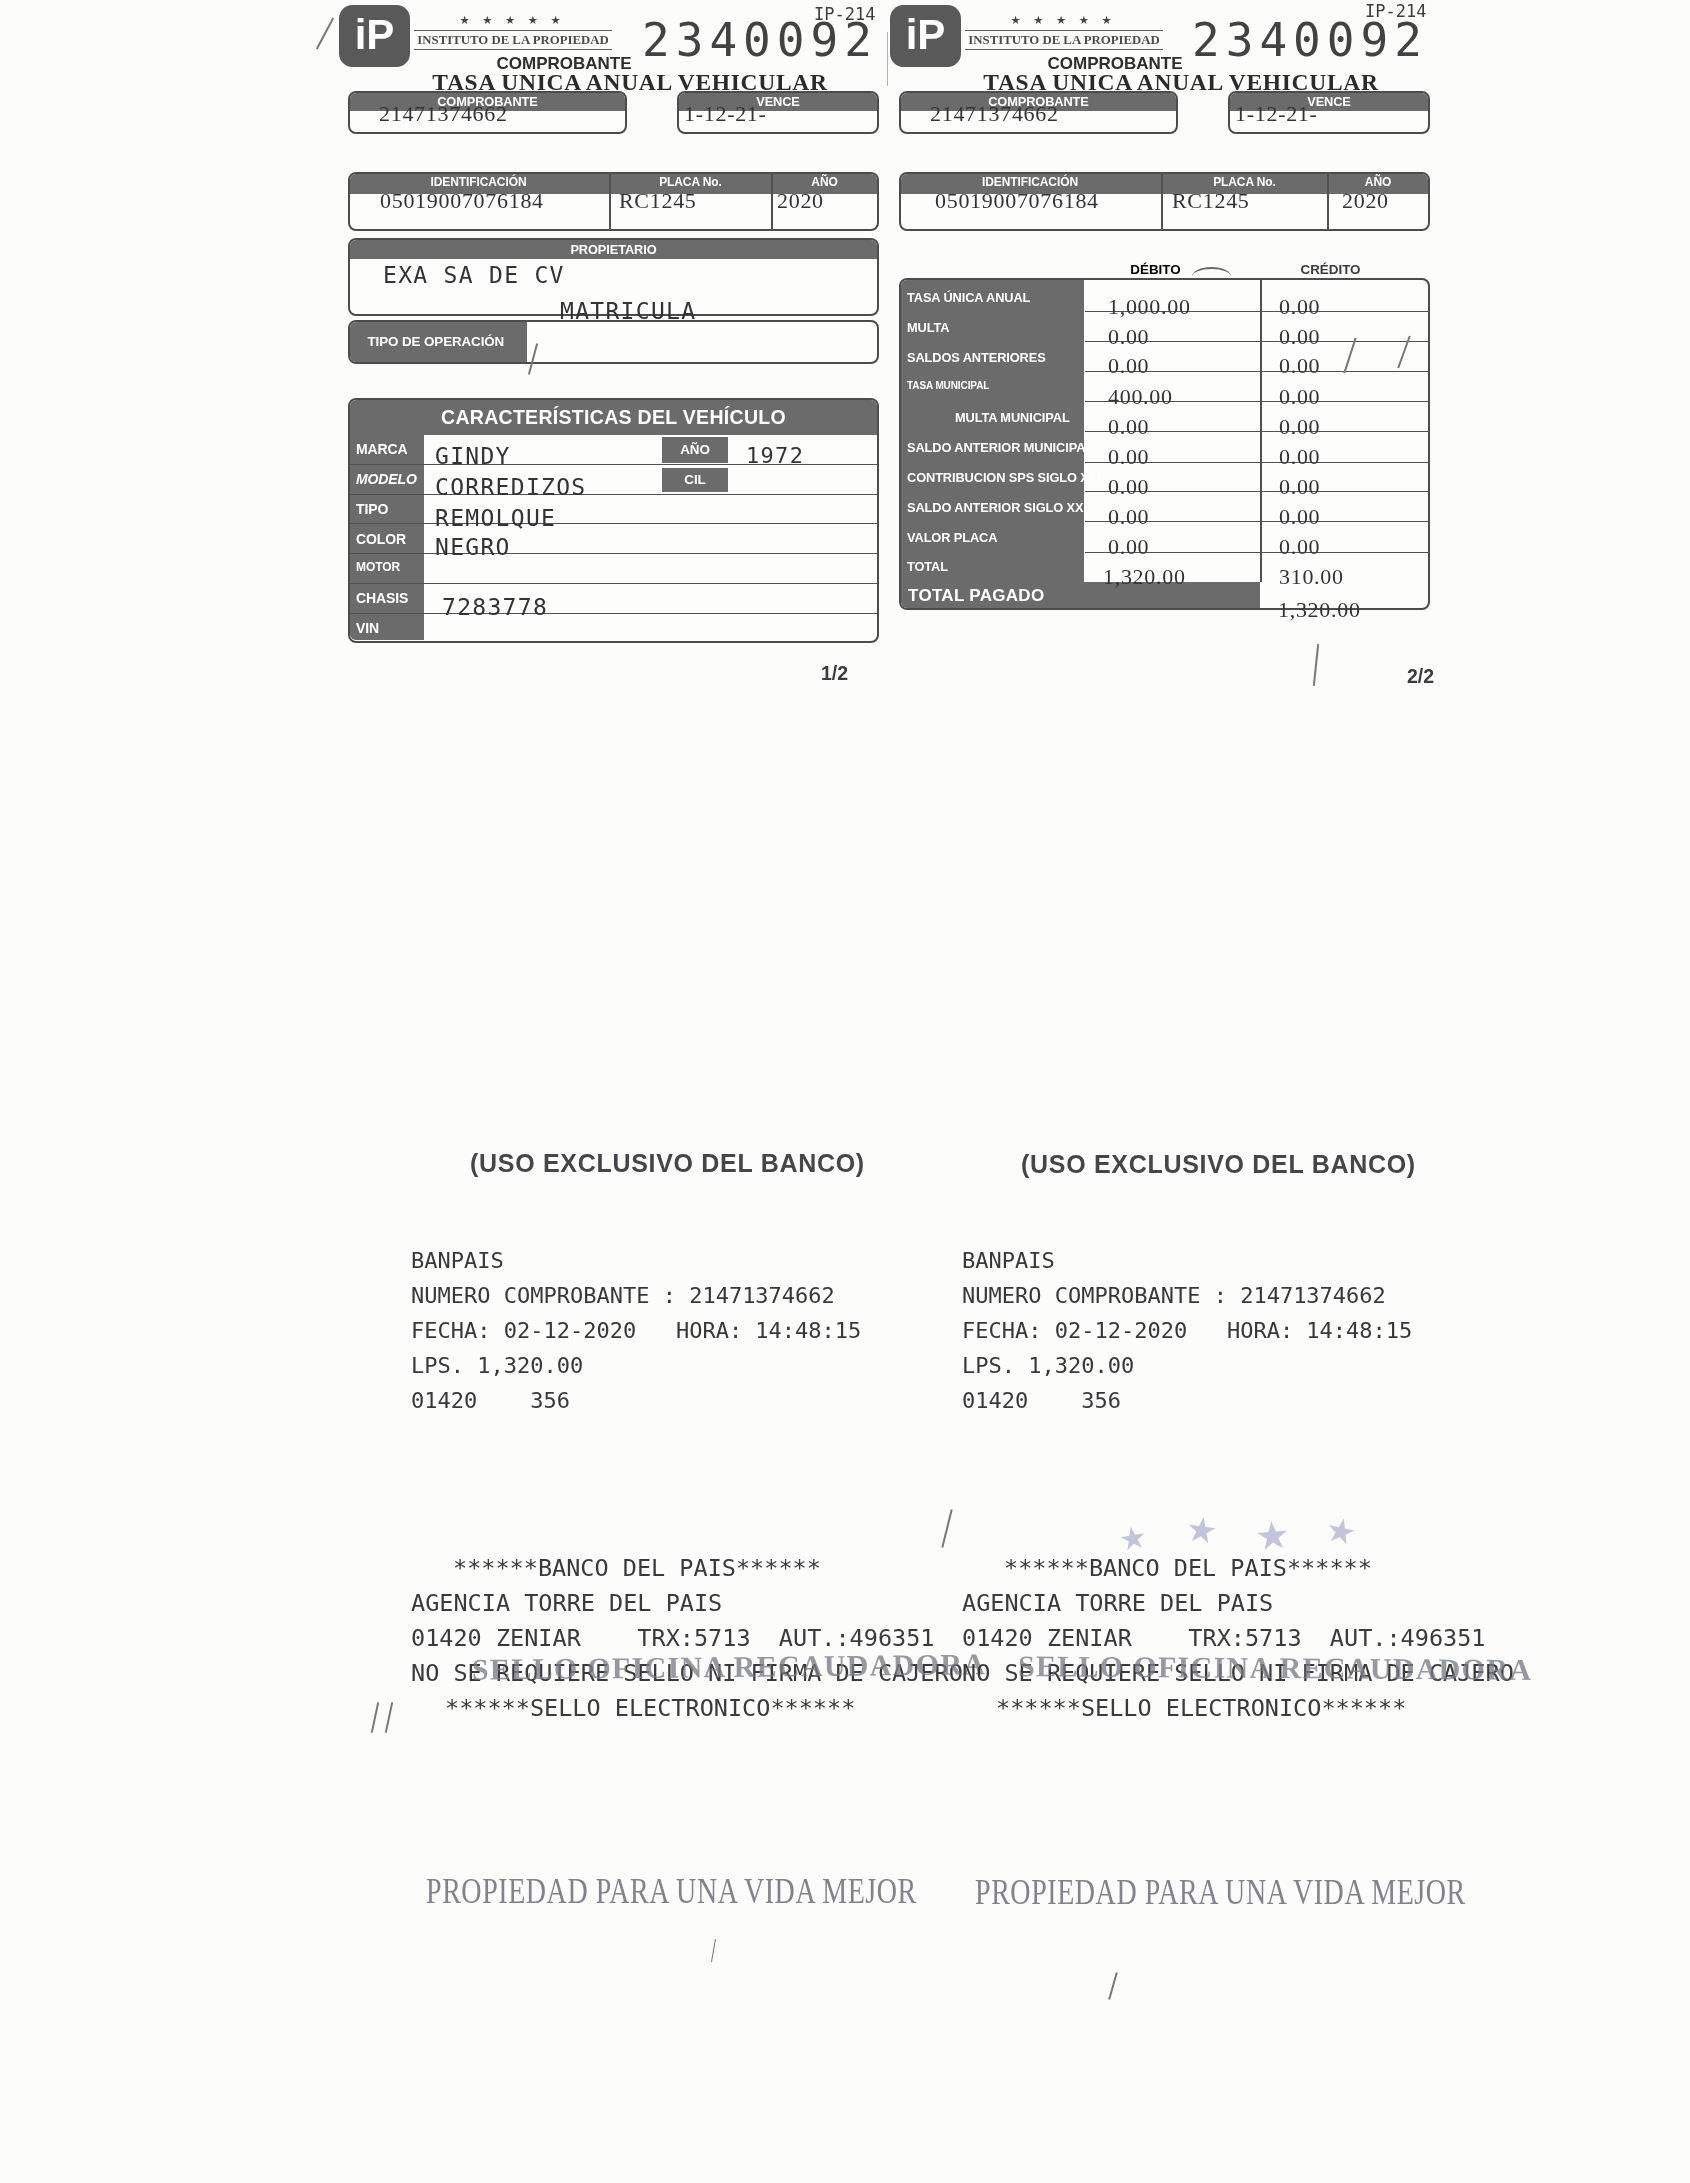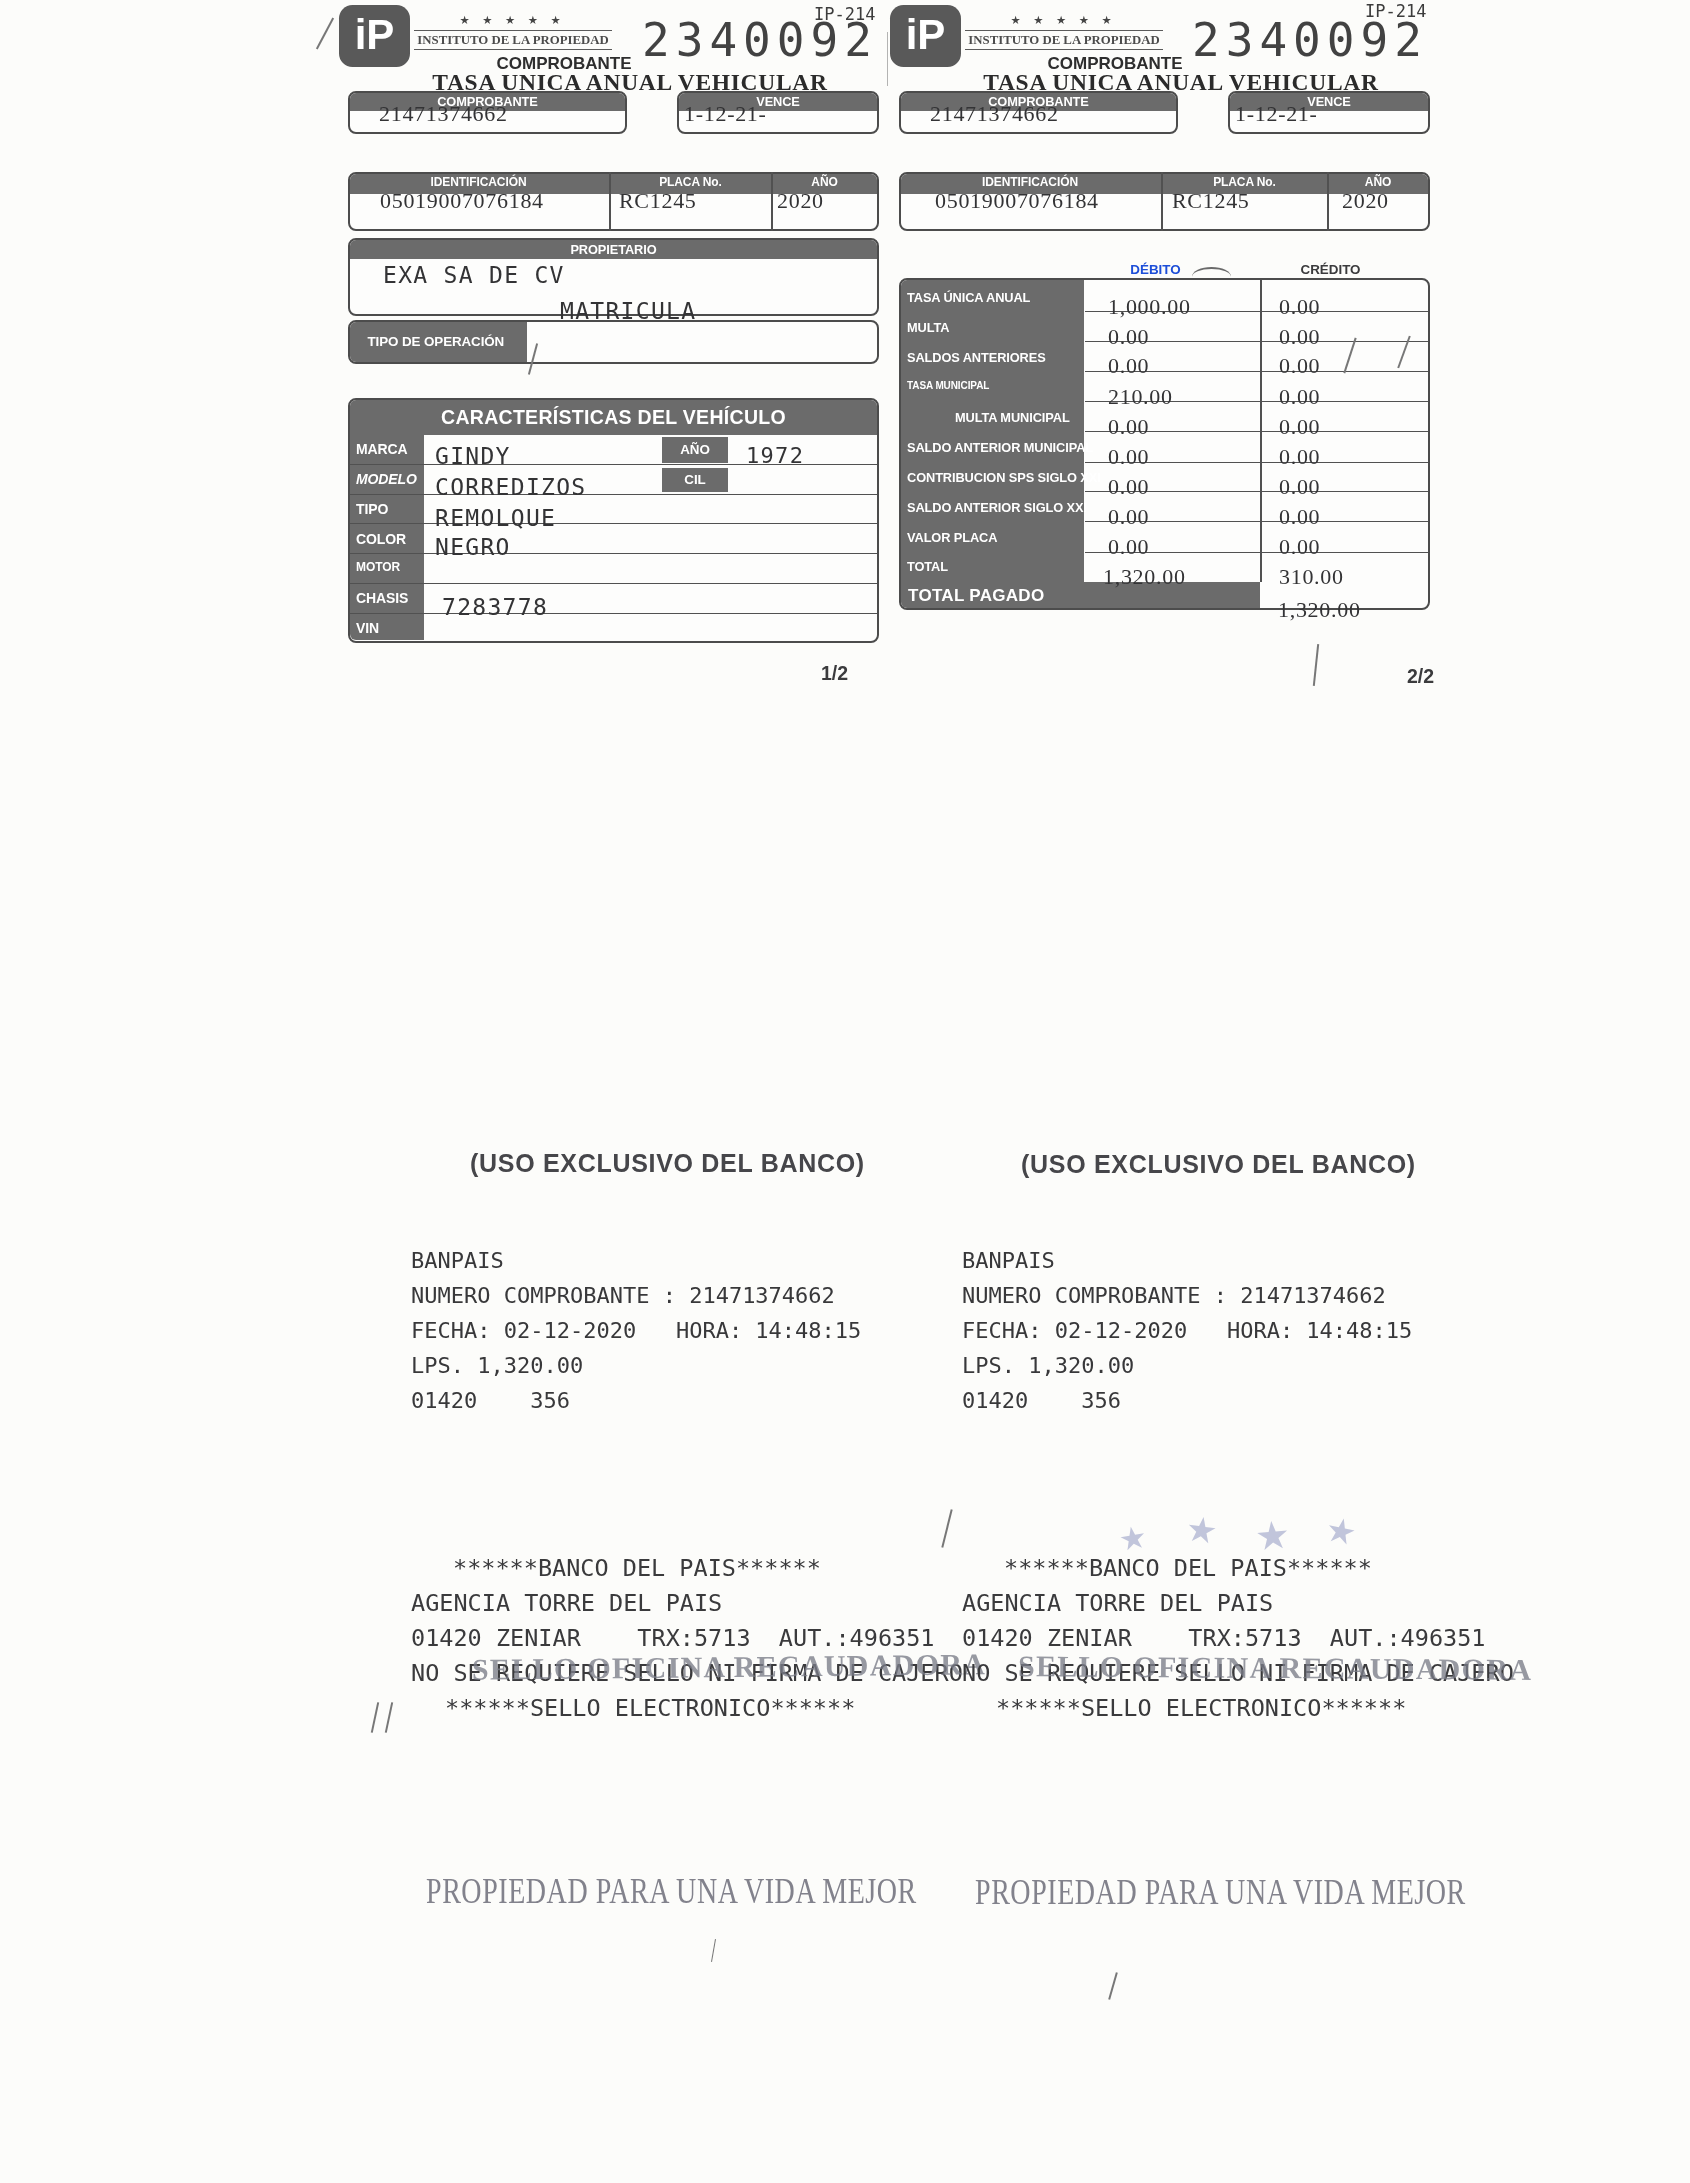--- a/index.html
+++ b/index.html
@@ -118,21 +118,21 @@
   <div class="abs m" style="left:435px;top:534px;font-size:23px;letter-spacing:1.3px;">NEGRO</div>
   <div class="abs m" style="left:435px;top:564px;font-size:23px;"></div>
   <div class="abs m" style="left:442px;top:594px;font-size:23px;letter-spacing:1.3px;">7283778</div>
   <div class="abs m" style="left:435px;top:623px;font-size:23px;"></div>
   <div class="abs bar lab ctr" style="left:662px;top:437px;width:66px;height:25.5px;font-size:13.4px;line-height:25.5px;">AÑO</div>
   <div class="abs bar lab ctr" style="left:662px;top:468px;width:66px;height:24px;font-size:13.4px;line-height:24px;">CIL</div>
   <div class="abs m" style="left:746px;top:443px;font-size:22px;letter-spacing:1.3px;">1972</div>
   <div class="abs m" style="left:746px;top:473px;font-size:22px;"></div>
   <div class="abs" style="left:821px;top:662px;font-size:19.5px;font-weight:bold;color:#3b3b3d;">1/2</div>
 
-  <div class="abs ctr" style="left:1115px;top:262px;width:81px;font-size:13.4px;font-weight:bold;color:#1d4ed8;">DÉBITO</div>
+  <div class="abs ctr" style="left:1115px;top:262px;width:81px;font-size:13.4px;font-weight:bold;color:#000000;">DÉBITO</div>
   <div class="abs ctr" style="left:1287px;top:262px;width:87px;font-size:13.4px;font-weight:bold;color:#3b3b3d;">CRÉDITO</div>
   <div class="abs box" style="left:899px;top:278px;width:531px;height:332px;"></div>
   <div class="abs bar" style="left:901px;top:280px;width:183px;height:302px;border-radius:6px 0 0 0;"></div>
   <div class="abs bar" style="left:901px;top:582px;width:359px;height:26px;border-radius:0 0 0 6px;"></div>
   <div class="abs lab" style="left:907px;top:290px;font-size:12.8px;">TASA ÚNICA ANUAL</div>
   <div class="abs lab" style="left:907px;top:320px;font-size:12.8px;">MULTA</div>
   <div class="abs lab" style="left:907px;top:350px;font-size:12.8px;">SALDOS ANTERIORES</div>
   <div class="abs lab" style="left:907px;top:380px;font-size:10px;">TASA MUNICIPAL</div>
   <div class="abs lab" style="left:907px;top:410px;font-size:12.8px;padding-left:48px;">MULTA MUNICIPAL</div>
   <div class="abs lab" style="left:907px;top:440px;font-size:12.8px;">SALDO ANTERIOR MUNICIPAL</div>
@@ -147,21 +147,21 @@
   <div class="abs ln" style="left:1085px;top:371px;width:343px;height:1.3px;"></div>
   <div class="abs ln" style="left:1085px;top:401px;width:343px;height:1.3px;"></div>
   <div class="abs ln" style="left:1085px;top:431px;width:343px;height:1.3px;"></div>
   <div class="abs ln" style="left:1085px;top:462px;width:343px;height:1.3px;"></div>
   <div class="abs ln" style="left:1085px;top:491px;width:343px;height:1.3px;"></div>
   <div class="abs ln" style="left:1085px;top:521px;width:343px;height:1.3px;"></div>
   <div class="abs ln" style="left:1085px;top:552px;width:343px;height:1.3px;"></div>
   <div class="abs m v" style="left:1108px;top:294px;">1,000.00</div>
   <div class="abs m v" style="left:1108px;top:324px;">0.00</div>
   <div class="abs m v" style="left:1108px;top:353px;">0.00</div>
-  <div class="abs m v" style="left:1108px;top:384px;">210.00</div>
+  <div class="abs m v" style="left:1108px;top:384px;">400.00</div>
   <div class="abs m v" style="left:1108px;top:414px;">0.00</div>
   <div class="abs m v" style="left:1108px;top:444px;">0.00</div>
   <div class="abs m v" style="left:1108px;top:474px;">0.00</div>
   <div class="abs m v" style="left:1108px;top:504px;">0.00</div>
   <div class="abs m v" style="left:1108px;top:534px;">0.00</div>
   <div class="abs m v" style="left:1103px;top:564px;">1,320.00</div>
   <div class="abs m v" style="left:1279px;top:294px;">0.00</div>
   <div class="abs m v" style="left:1279px;top:324px;">0.00</div>
   <div class="abs m v" style="left:1279px;top:353px;">0.00</div>
   <div class="abs m v" style="left:1279px;top:384px;">0.00</div>

